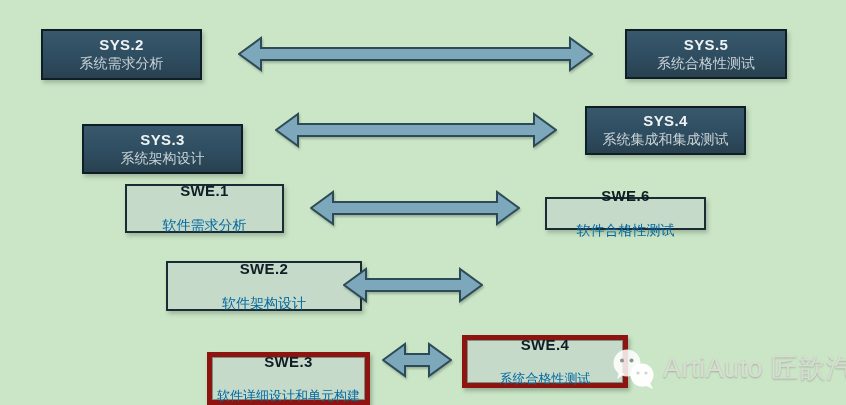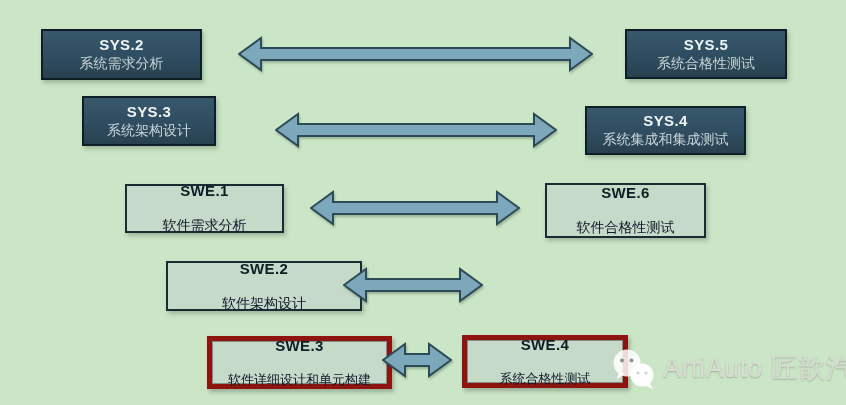--- a/index.html
+++ b/index.html
@@ -21,36 +21,36 @@
     border:2px solid var(--dark-box-border,#0f1d26);
   }
   .dark .code{color:#eef3f4;}
   .dark .label{color:#c9d4d7;}
   .light{
     background:var(--light-box-fill,#c6dac9);
     border:2px solid var(--light-box-border,#1b2b33);
     gap:16px;
   }
   .light .code{color:#0f1d25;}
-  .light .label{color:#0f172a;}
+  .light .label{color:#0369a1;}
   .highlight{
     border:5px solid var(--highlight-border,#8e1410);
     box-shadow:inset 0 0 0 1px rgba(0,0,0,.35),2px 3px 4px rgba(30,50,40,.3);
   }
   .highlight .label{font-size:13px;}
   
   .p-sys2{left:41px;top:29px;width:161px;height:51px}
   .p-sys5{left:625px;top:29px;width:162px;height:50px}
-  .p-sys3{left:82px;top:96px;width:134px;height:50px}
+  .p-sys3{left:82px;top:124px;width:161px;height:50px}
   .p-sys4{left:585px;top:106px;width:161px;height:49px}
   .p-swe1{left:125px;top:184px;width:159px;height:49px}
-  .p-swe6{left:545px;top:183px;width:161px;height:55px}
+  .p-swe6{left:545px;top:197px;width:161px;height:33px}
   .p-swe2{left:166px;top:261px;width:196px;height:50px}
   .p-swe5{left:504px;top:259px;width:160px;height:51px}
-  .p-swe3{left:207px;top:336px;width:185px;height:53px}
+  .p-swe3{left:207px;top:352px;width:163px;height:53px}
   .p-swe4{left:462px;top:335px;width:166px;height:53px}
   .arrow{position:absolute;filter:drop-shadow(1px 2px 1px rgba(40,60,50,.3));}
   .arrow polygon{fill:var(--arrow-fill,#7da7ba);stroke:var(--arrow-stroke,#2d4b57);stroke-width:2;}
   .p-a1{left:238px;top:36px}
   .p-a2{left:275px;top:112px}
   .p-a3{left:310px;top:190px}
   .p-a4{left:343px;top:267px}
   .p-a5{left:382px;top:342px}
   .watermark{
     position:absolute;left:610px;top:344px;height:48px;

